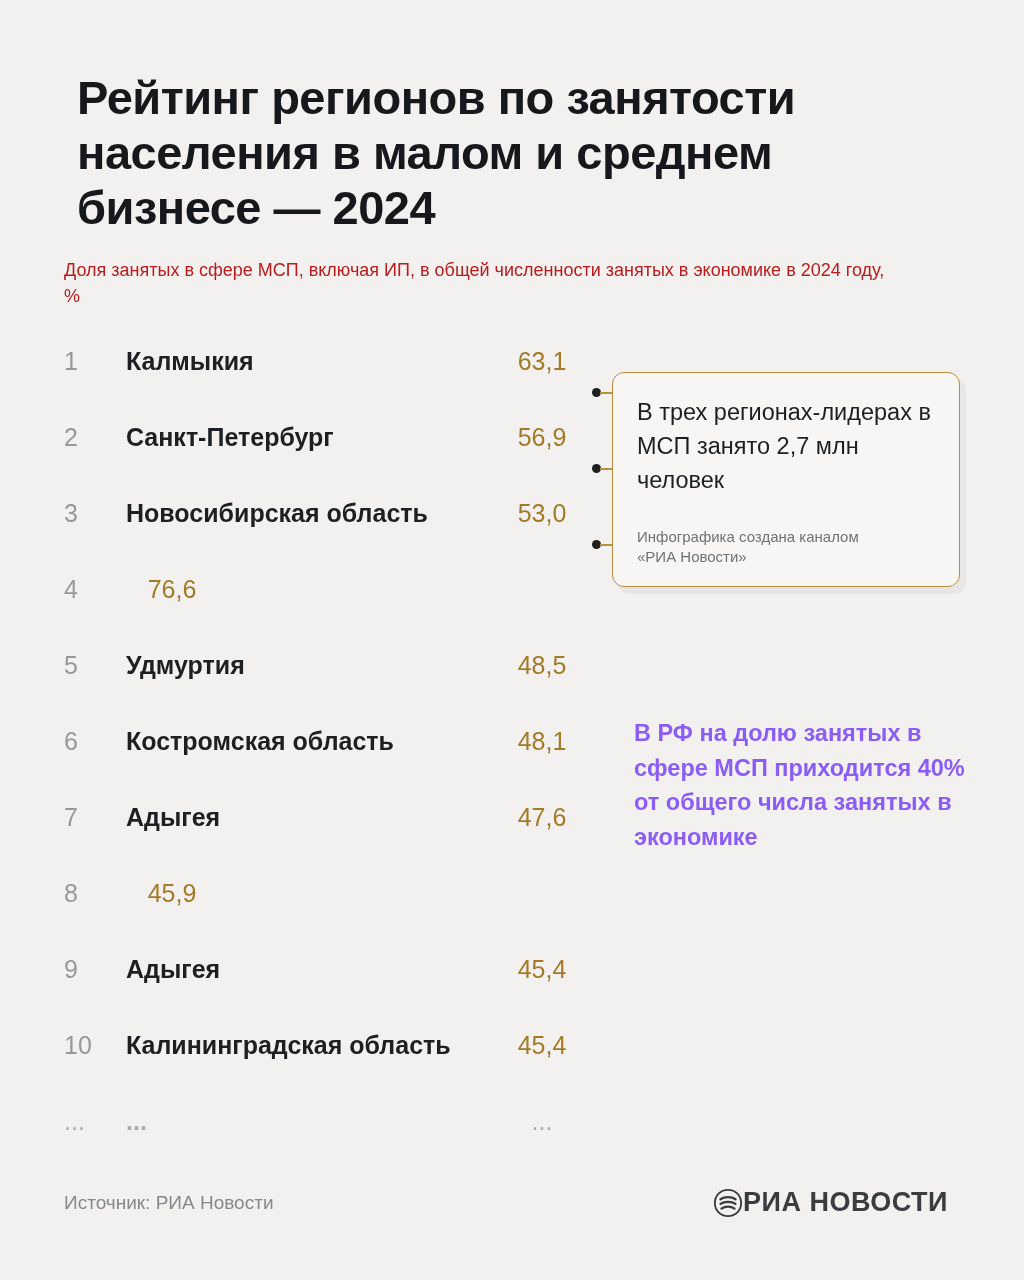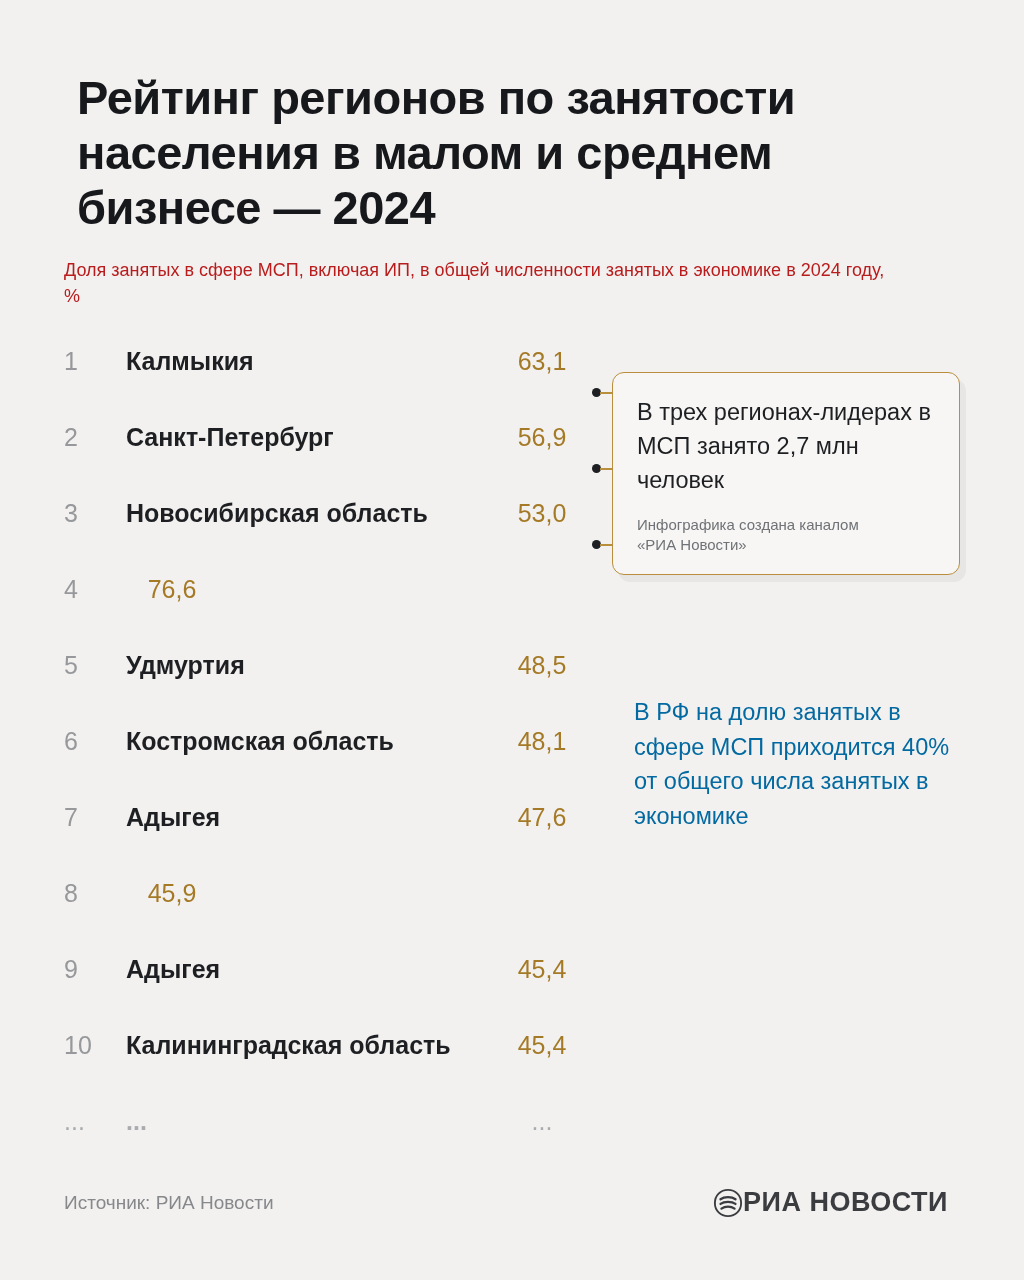--- a/index.html
+++ b/index.html
@@ -88,21 +88,21 @@
     box-sizing: border-box;
     padding: 22px 24px 18px 24px;
     box-shadow: 6px 7px 0 rgba(0,0,0,0.045);
   }
   .callout-text {
     font-size: 23.5px;
     line-height: 1.45;
     color: #1d1f22;
   }
   .callout-note {
-    margin-top: 18px;
+    margin-top: 30px;
     font-size: 15px;
     line-height: 1.35;
     color: #6f7276;
     max-width: 240px;
   }
 
   
   .connector {
     position: absolute;
     left: 592px;
@@ -123,25 +123,26 @@
     left: 8px;
     top: 4px;
     width: 16px;
     height: 1.5px;
     background: #b98f3e;
   }
 
   .side-note {
     position: absolute;
     left: 634px;
-    top: 695px;
+    top: 716px;
     width: 340px;
     font-size: 23.5px;
     line-height: 1.47;
-    color: #0369a1;
+    color: #8b5cf6;
+    font-weight: bold;
   }
 
   .footer {
     position: absolute;
     left: 64px;
     right: 76px;
     bottom: 62px;
     display: flex;
     align-items: center;
     justify-content: space-between;

